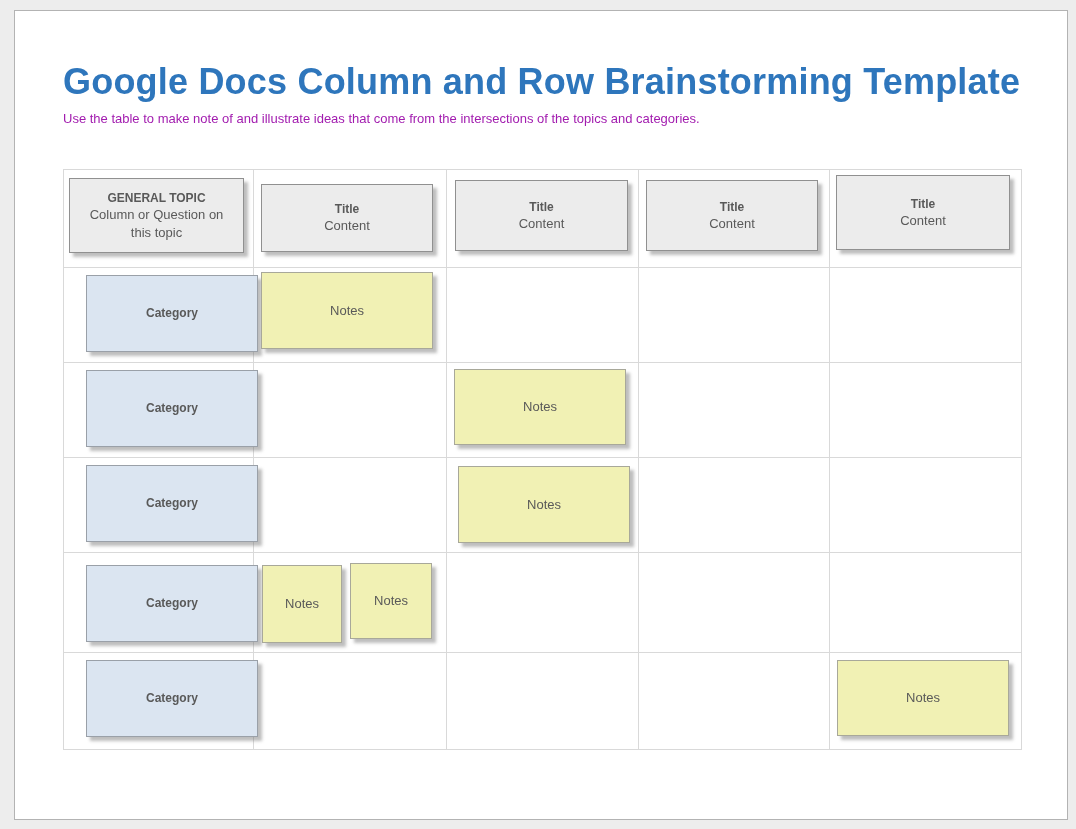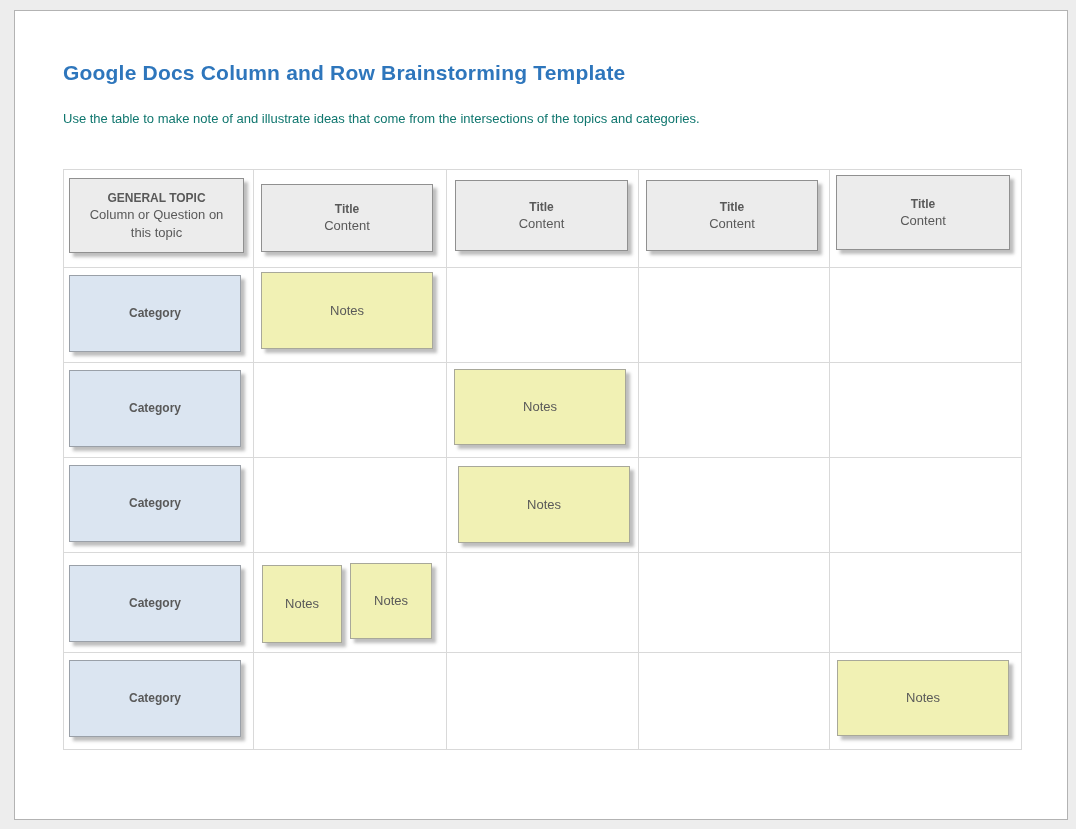--- a/index.html
+++ b/index.html
@@ -12,31 +12,31 @@
   .page {
     position: absolute;
     left: 14px; top: 10px;
     width: 1054px; height: 810px;
     background: #ffffff;
     border: 1px solid #b3b3b3;
   }
   .doc-title {
     position: absolute;
     left: 48px; top: 50px;
-    font-size: 21px;
+    font-size: 36px;
     font-weight: bold;
     letter-spacing: 0.2px;
     color: #2e76bc;
     white-space: nowrap;
   }
   .doc-subtitle {
     position: absolute;
     left: 48px; top: 100px;
     font-size: 13px;
-    color: #0f766e;
+    color: #a21caf;
     white-space: nowrap;
   }
   .table-wrap {
     position: absolute;
     left: 48px; top: 127px;
     width: 959px; height: 581px; margin-top: 31px;
   }
   .grid {
     position: absolute;
     left: 0; top: 0;
@@ -73,21 +73,21 @@
   .box .b { font-weight: bold; font-size: 12px; }
 
   
   .hb1 { left: 6px;   top: 9px;  width: 175px; height: 75px; }
   .hb2 { left: 198px; top: 15px; width: 172px; height: 68px; }
   .hb3 { left: 392px; top: 11px; width: 173px; height: 71px; }
   .hb4 { left: 583px; top: 11px; width: 172px; height: 71px; }
   .hb5 { left: 773px; top: 6px;  width: 174px; height: 75px; }
 
   
-  .cb  { left: 6px; width: 172px; height: 77px; }
+  .cb  { left: 23px; width: 172px; height: 77px; }
   .cb1 { top: 106px; }
   .cb2 { top: 201px; }
   .cb3 { top: 296px; }
   .cb4 { top: 396px; }
   .cb5 { top: 491px; }
 
   
   .nb1 { left: 198px; top: 103px; width: 172px; height: 77px; }
   .nb2 { left: 391px; top: 200px; width: 172px; height: 76px; }
   .nb3 { left: 395px; top: 297px; width: 172px; height: 77px; }

